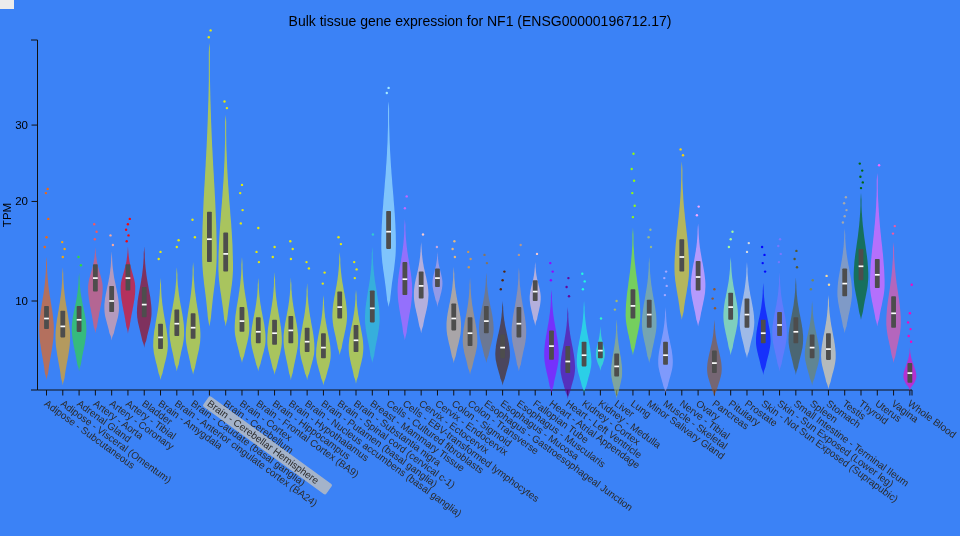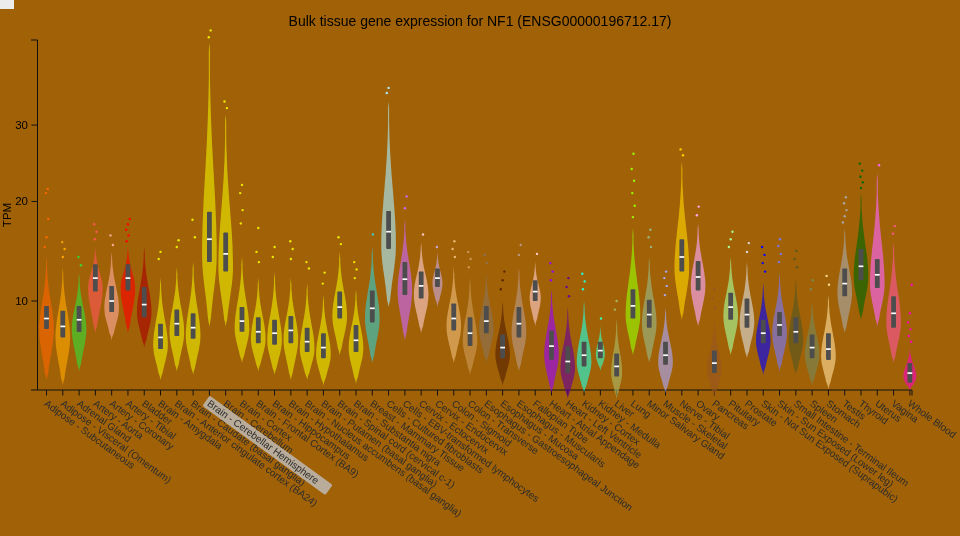--- a/index.html
+++ b/index.html
@@ -1,17 +1,17 @@
 <!DOCTYPE html>
 <html><head>
 <meta charset="utf-8">
 <style>
   html,body{margin:0;padding:0;background:#ffffff;}
   body{font-family:"Liberation Sans",sans-serif;}
-  .figure{position:relative;width:960px;height:536px;background:#a16207;overflow:hidden;}
+  .figure{position:relative;width:960px;height:536px;background:#3b82f6;overflow:hidden;}
   svg{display:block;}
   svg text{font-family:"Liberation Sans",sans-serif;}
   .title-text{font-size:14px;fill:#000;}
   .ylab-text{font-size:11.5px;fill:#000;}
   .ytick-text{font-size:11.5px;fill:#000;}
   .xlab-text{font-size:10px;fill:#2b2b2b;}
   .axis-line{stroke:#111;stroke-width:1;fill:none;}
   .tick-line{stroke:#111;stroke-width:1;}
   .corner-artifact{fill:#ececec;}
   .label-hl{fill:#bfbfbf;opacity:.8;}

